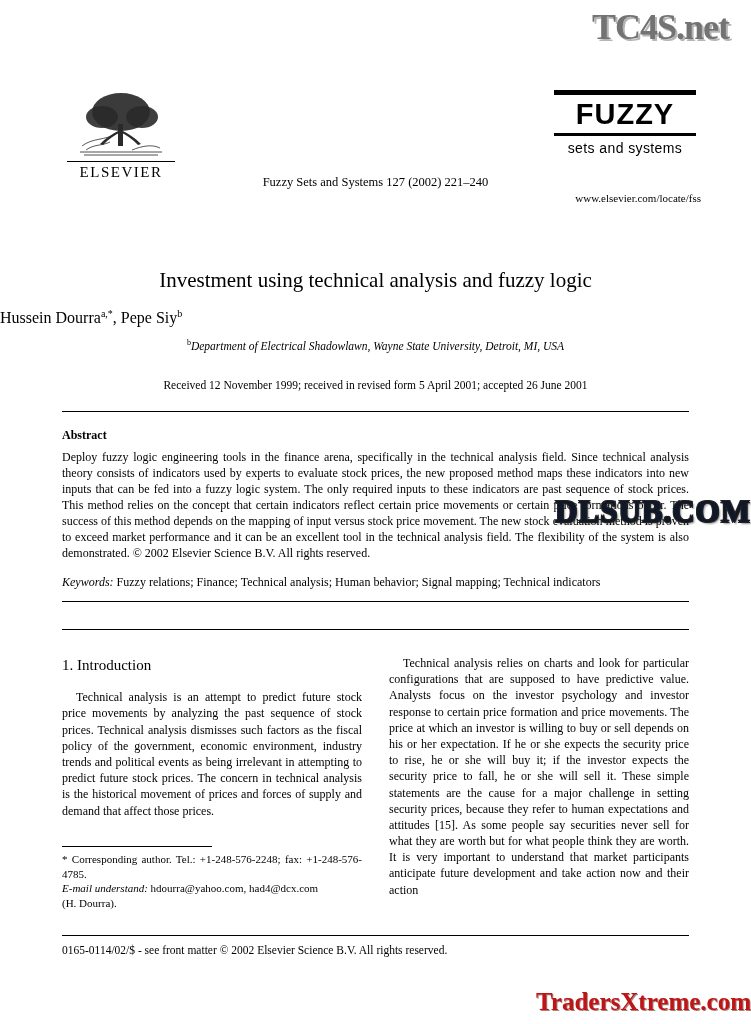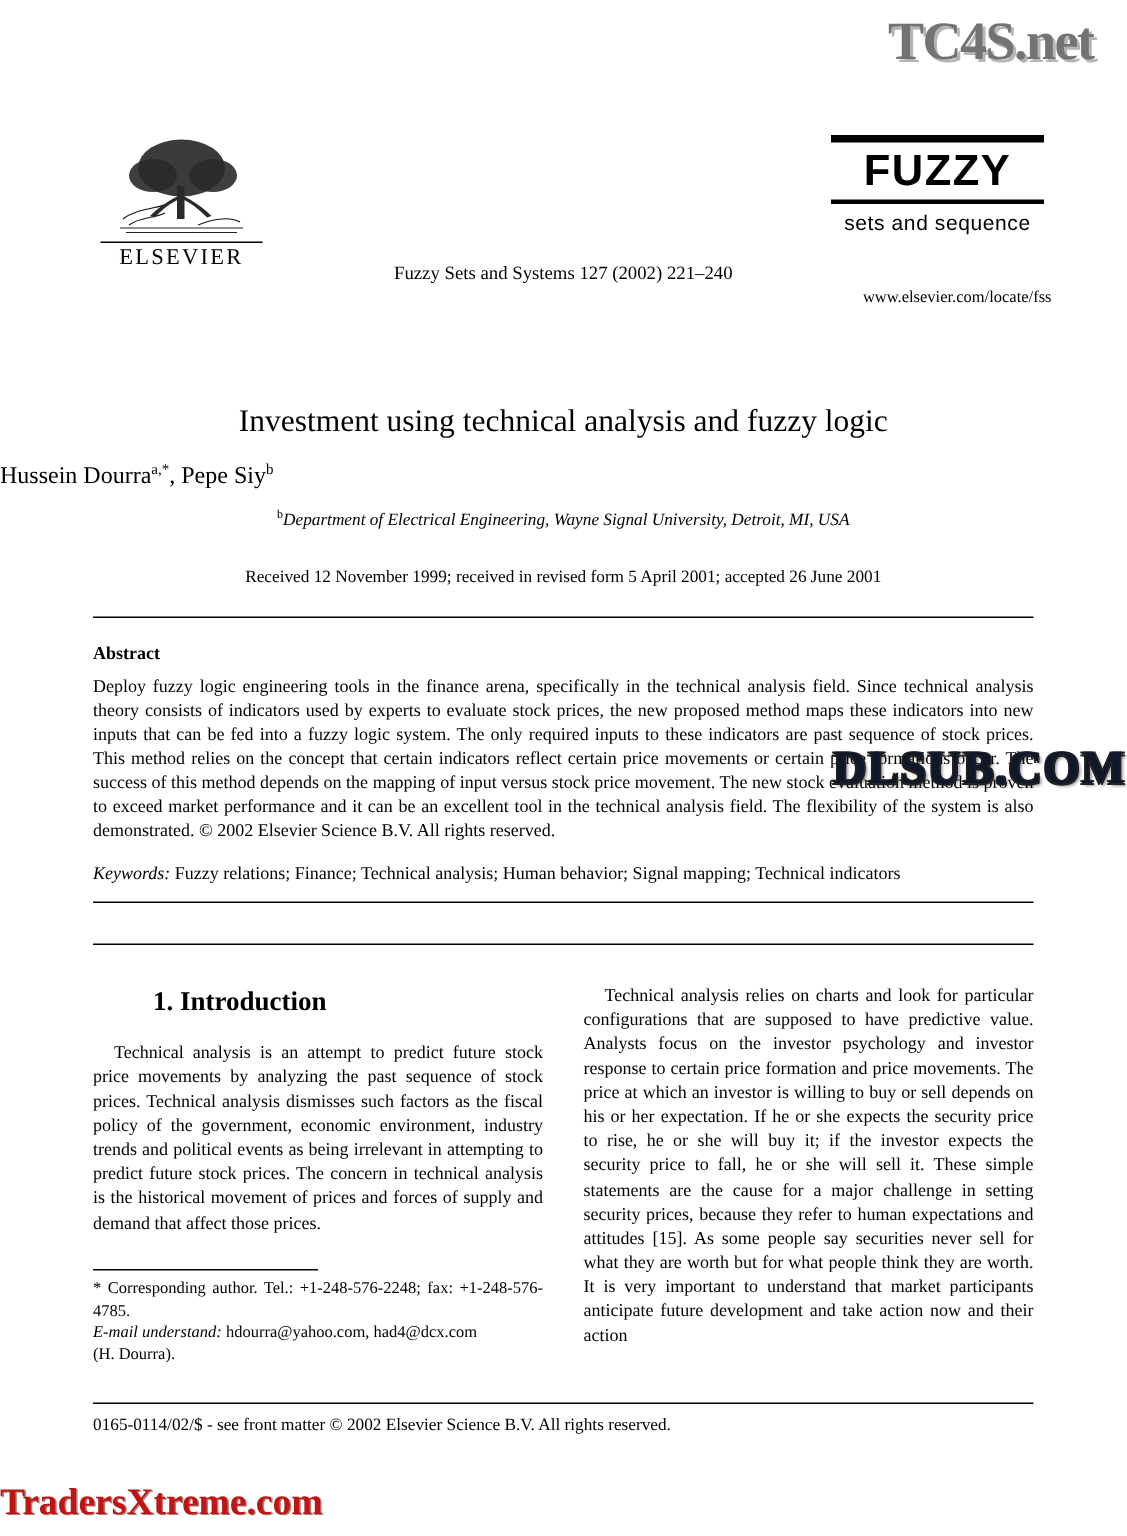--- a/index.html
+++ b/index.html
@@ -42,21 +42,21 @@
     text-shadow:
       -1px -1px 0 #222, 1px -1px 0 #222,
       -1px 1px 0 #222, 1px 1px 0 #222,
       2px 2px 2px rgba(0,0,0,0.45);
   }
   .wm-bottom {
     position: absolute;
     bottom: 8px;
     left: 0;
     width: 751px;
-    text-align: left;
+    text-align: right;
     font-family: "Liberation Serif", serif;
     font-weight: bold;
     font-size: 25px;
     color: #c01515;
     text-shadow: 1px 1px 0 rgba(80,0,0,0.5);
   }
 
   
   .header {
     position: absolute;
@@ -237,24 +237,23 @@
     position: absolute;
     top: 655px;
     width: 300px;
     font-size: 12px;
     line-height: 1.35;
     text-align: justify;
   }
   .col-left { left: 62px; }
   .col-right { left: 389px; }
   .sec-head {
-    font-size: 18px;
-    font-weight: bold;
+    font-size: 15px;
+    font-weight: normal;
     margin-bottom: 14px;
-    margin-left: 40px;
   }
   .col p { margin: 0; text-indent: 14px; }
 
   
   .footnote {
     position: absolute;
     left: 62px;
     top: 852px;
     width: 300px;
     font-size: 11px;
@@ -308,34 +307,34 @@
     <div class="rule"></div>
     <div class="name">ELSEVIER</div>
   </div>
 
   <div class="journal-ref">Fuzzy Sets and Systems 127 (2002) 221–240</div>
 
   <div class="fuzzylogo">
     <div class="bar"></div>
     <div class="fz">FUZZY</div>
     <div class="bar2"></div>
-    <div class="sub">sets and sequence</div>
+    <div class="sub">sets and systems</div>
   </div>
 
   <div class="weburl">www.elsevier.com/locate/fss</div>
 </div>
 
 <div class="title">Investment using technical analysis and fuzzy logic</div>
 
 <div class="authors">
   <span>Hussein Dourra</span><sup>a,</sup><sup>*</sup><span>, Pepe Siy</span><sup>b</sup>
 </div>
 
 <div class="affil">
-  <div><sup>b</sup><span>Department of Electrical Engineering, Wayne Signal University, Detroit, MI, USA</span></div>
+  <div><sup>b</sup><span>Department of Electrical Shadowlawn, Wayne State University, Detroit, MI, USA</span></div>
 </div>
 
 <div class="received">Received 12 November 1999; received in revised form 5 April 2001; accepted 26 June 2001</div>
 
 <div class="rule-full rule-a"></div>
 
 <div class="abs-head">Abstract</div>
 <div class="abstract">
   <span class="indent">Deploy fuzzy logic engineering tools in the finance arena, specifically in the technical analysis field. Since technical analysis theory consists of indicators used by experts to evaluate stock prices, the new proposed method maps these indicators into new inputs that can be fed into a fuzzy logic system. The only required inputs to these indicators are past sequence of stock prices. This method relies on the concept that certain indicators reflect certain price movements or certain price formations occur. The success of this method depends on the mapping of input versus stock price movement. The new stock evaluation method is proven to exceed market performance and it can be an excellent tool in the technical analysis field. The flexibility of the system is also demonstrated. © 2002 Elsevier Science B.V. All rights reserved.</span>
 </div>

